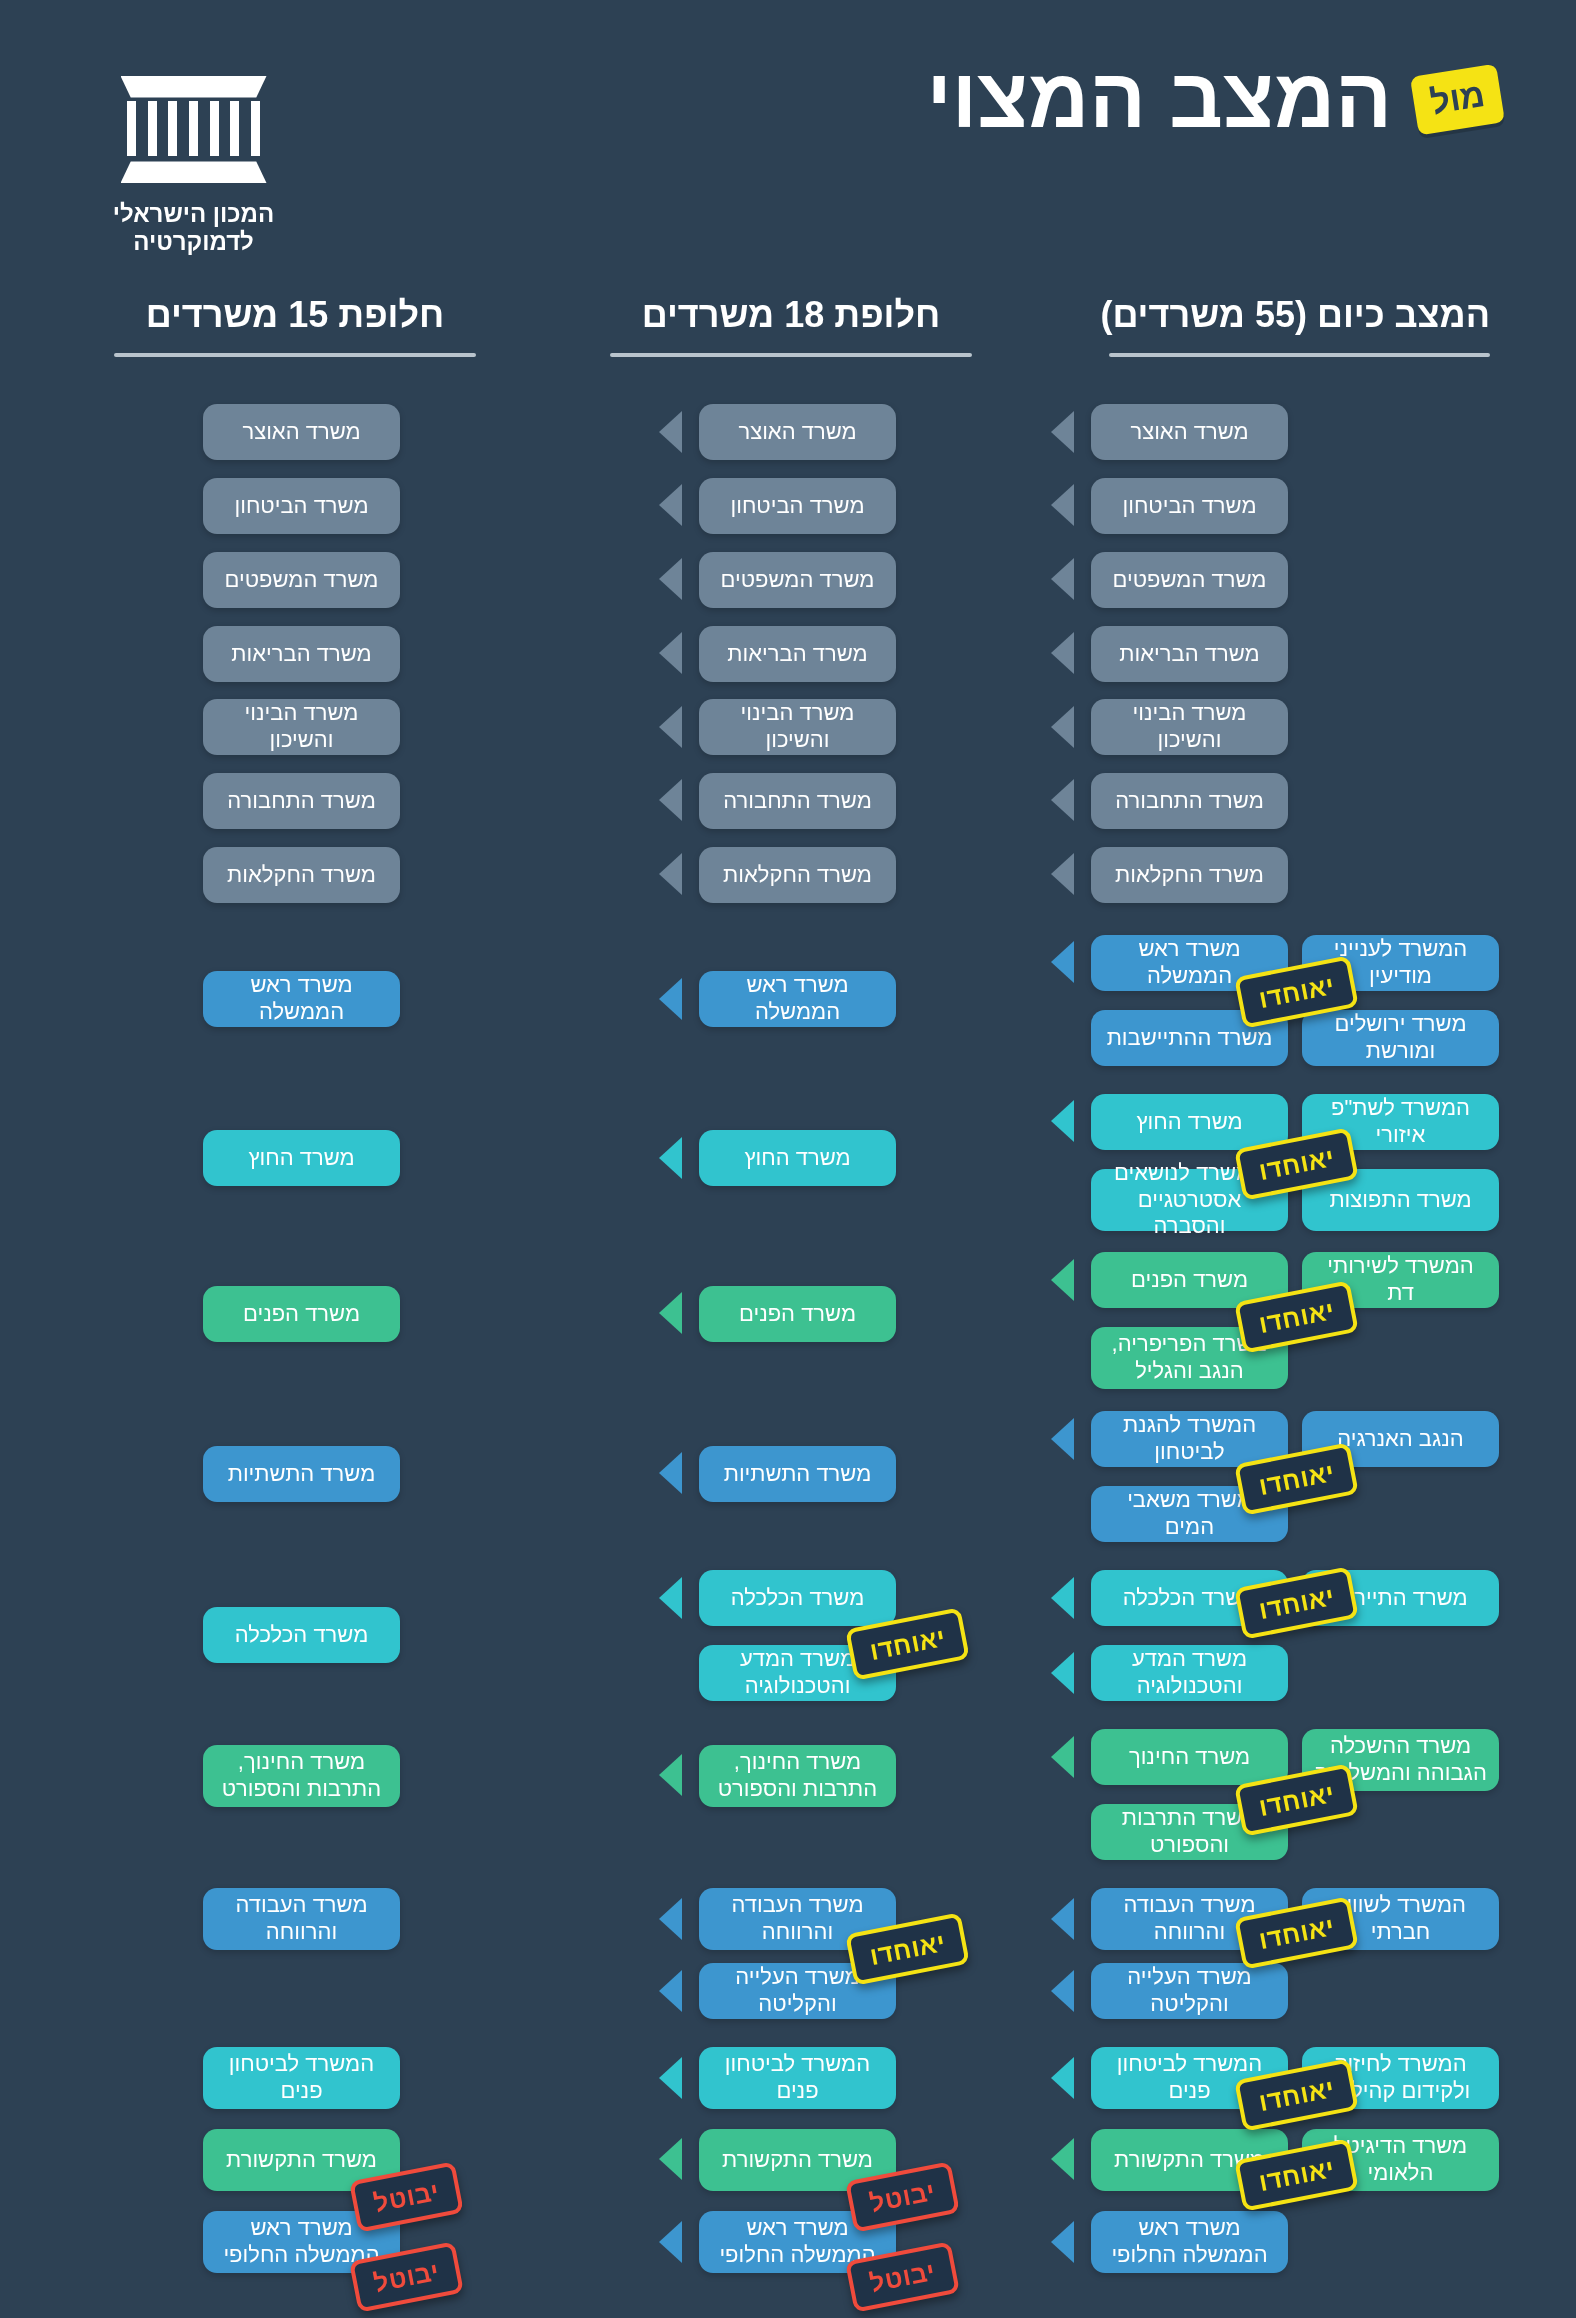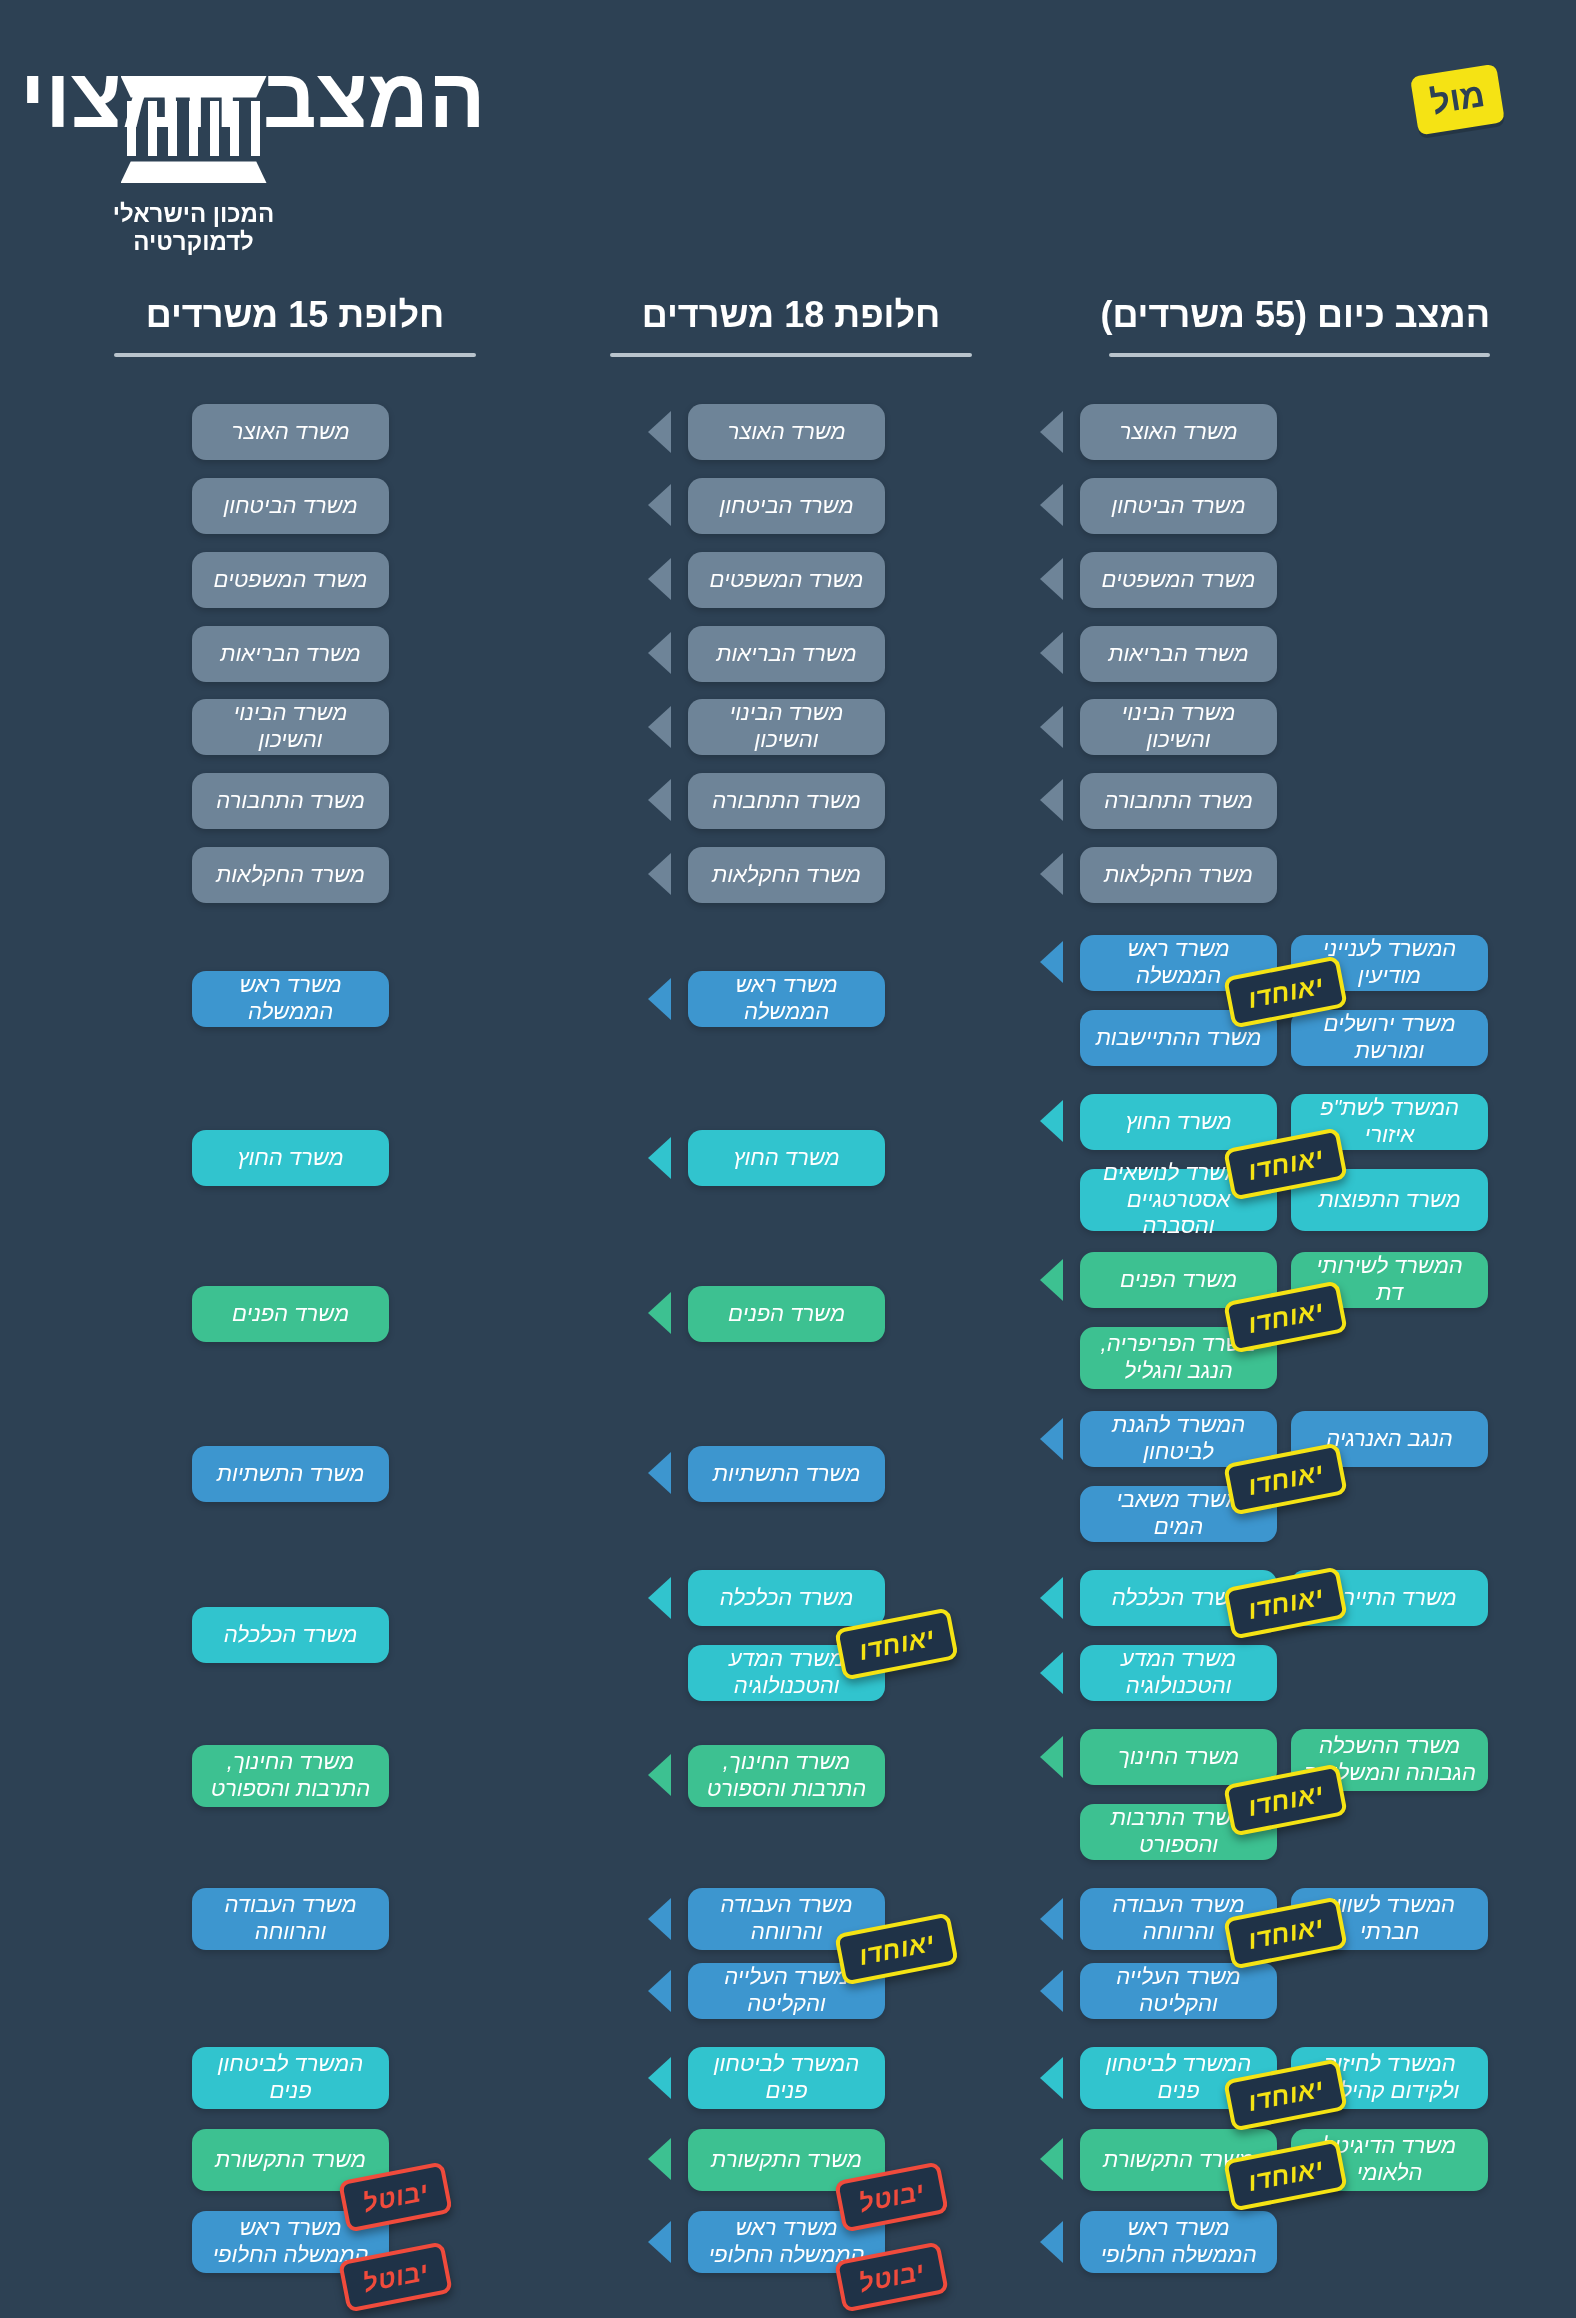--- a/index.html
+++ b/index.html
@@ -32,39 +32,39 @@
   .temple-cols{height:55px;margin:3.8px 6.4px 0;display:flex;justify-content:space-between;}
   .temple-cols i{display:block;width:9px;height:100%;background:var(--white);}
   .temple-base{height:21.6px;margin-top:5.1px;background:var(--white);
       clip-path:polygon(7% 0,93% 0,100% 100%,0 100%);}
   #logo-text{margin-top:16.5px;font-size:24px;line-height:1.18;font-weight:700;color:var(--white);}
 
   #titles{position:absolute;left:0;right:76px;top:45px;text-align:left;direction:rtl;width:1481px;}
   #kicker{color:var(--yellow);font-size:50px;font-weight:800;letter-spacing:0.3px;
       text-align:right;padding-right:0;}
   #title-row{margin-top:11.4px;display:flex;flex-direction:row-reverse;align-items:center;
-      justify-content:space-between;gap:21.6px;}
+      justify-content:flex-end;gap:21.6px;}
   .big{font-size:84px;font-weight:800;line-height:1.02;white-space:nowrap;color:var(--white);}
   #mul{
     display:inline-block;background:var(--yellow);color:var(--bg);
     font-size:34px;font-weight:800;padding:9px 16.5px 11.4px;border-radius:9px;
     transform:rotate(-9deg);box-shadow:0 3.8px 0 rgba(0,0,0,.18);
   }
 
   
   .colhead{position:absolute;text-align:center;}
   .colhead .ch-text{font-size:36px;font-weight:600;white-space:nowrap;}
   .colhead .ch-rule{margin-top:16.5px;height:4.5px;background:#b9c4cd;border-radius:2.5px;}
 
   #colhead-0{left:114px;top:294px;width:362px;}
   #colhead-1{left:610px;top:294px;width:362px;}
   #colhead-2{left:1109px;top:294px;width:381px;}
 
   
-  #board{position:absolute;left:0;top:0;width:1466px;height:2319px;font-style:italic;}
+  #board{position:absolute;left:11px;top:0;width:1466px;height:2319px;}
 
   .box{
     position:absolute;border-radius:14px;display:flex;align-items:center;
     justify-content:center;text-align:center;padding:5.1px 11.4px;
     font-size:22px;line-height:1.22;font-weight:500;color:var(--white);
     box-shadow:0 2.5px 6.4px rgba(0,0,0,.18);
   }
   .box.gray{background:var(--gray);}
   .box.blue{background:var(--blue);}
   .box.cyan{background:var(--cyan);}

